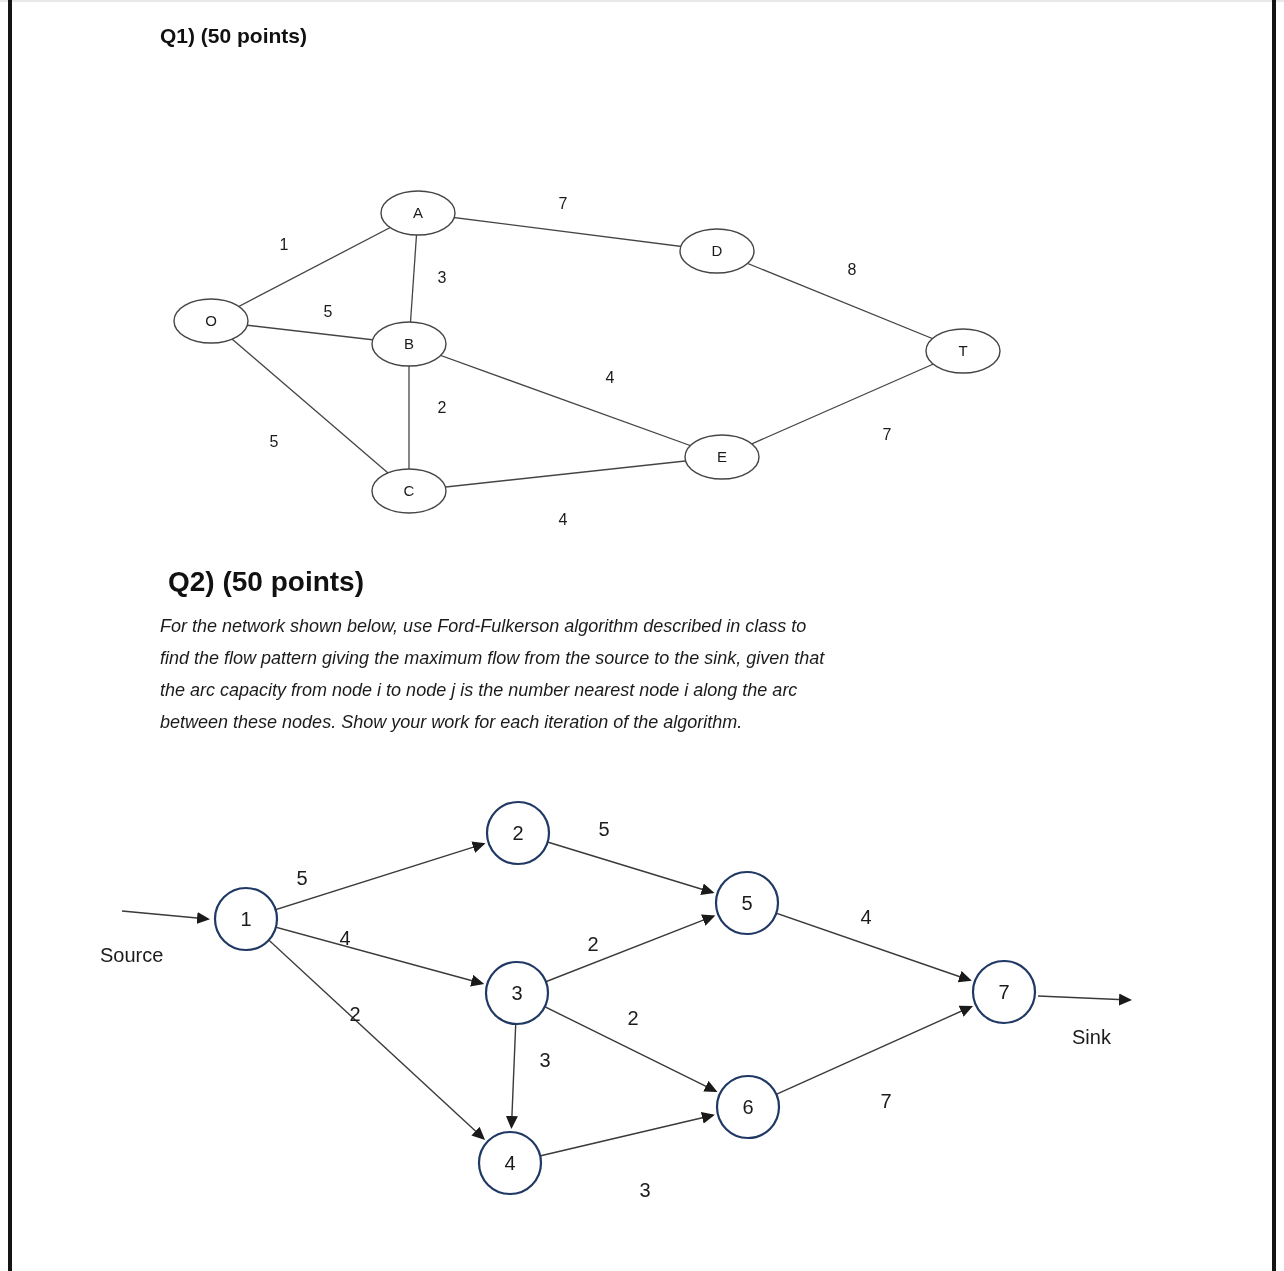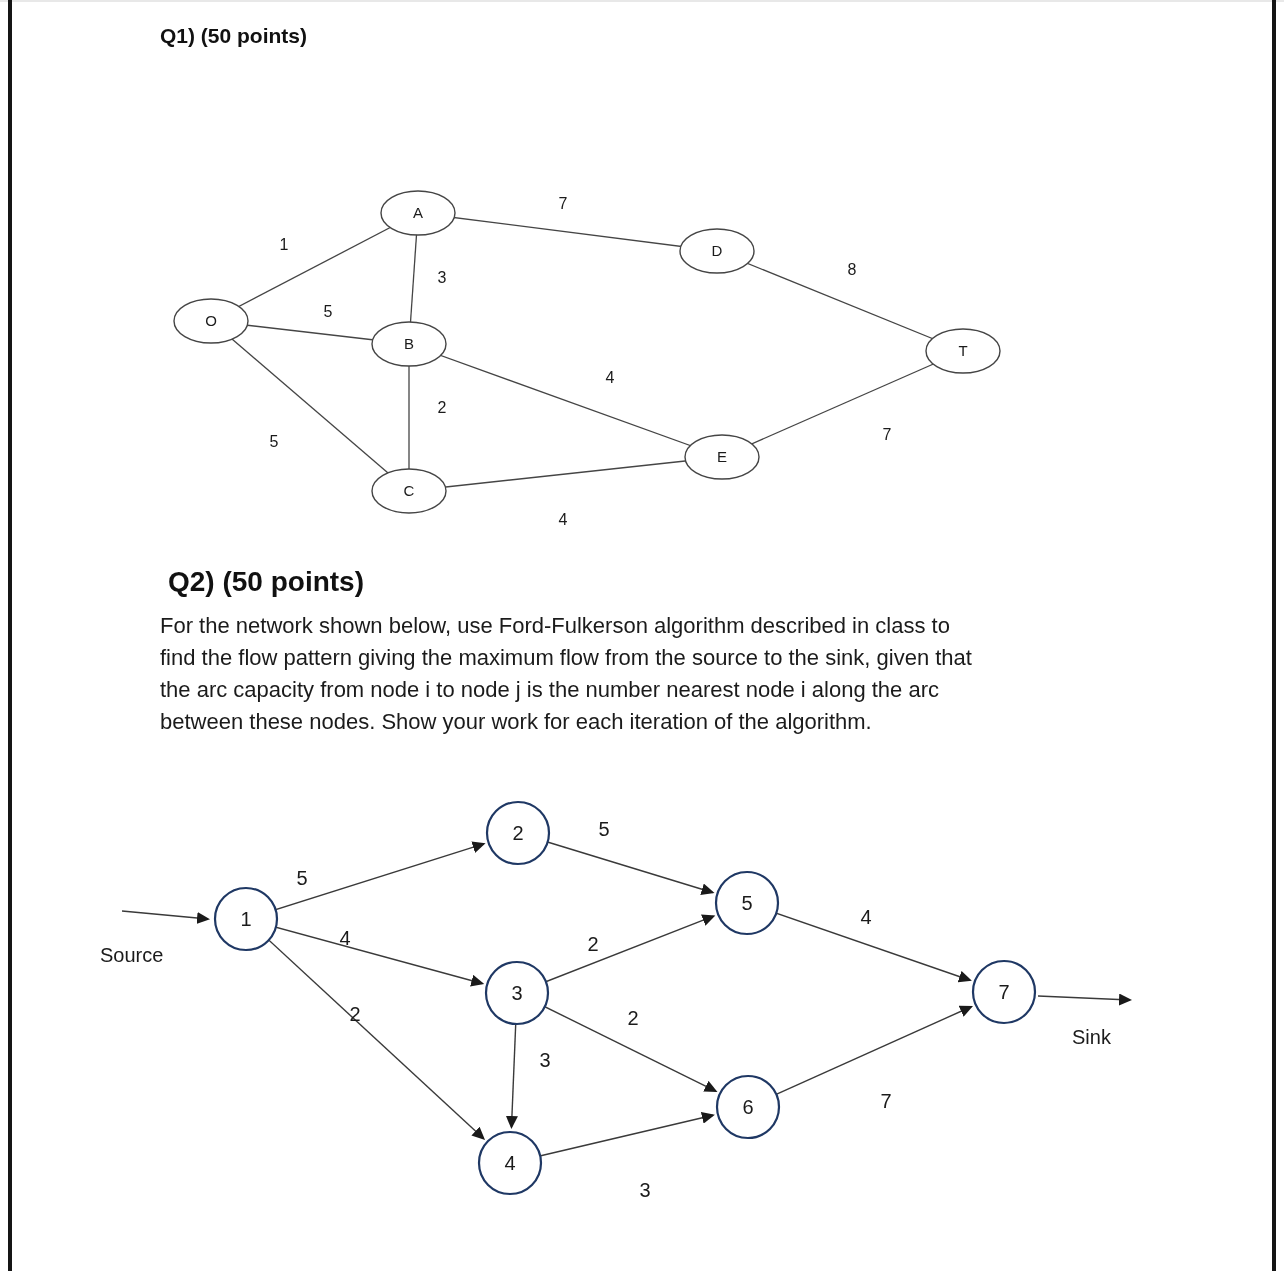--- a/index.html
+++ b/index.html
@@ -35,21 +35,21 @@
   }
   #q1-heading { left: 160px; top: 24px; font-size: 21px; }
   #q2-heading { left: 168px; top: 566px; font-size: 28px; }
   .q-body {
     position: absolute;
     margin: 0;
     white-space: pre-line;
     color: #1b1b1b;
   }
   #q1-body { left: 160px; top: 68px; font-size: 18px; line-height: 33px; width: 990px; }
-  #q2-body { left: 160px; top: 610px; font-size: 22px; line-height: 32px; width: 990px; }
+  #q2-body { left: 160px; top: 610px; font-size: 18px; line-height: 32px; width: 990px; font-style: italic; }
   svg.diagram {
     position: absolute;
     left: 0;
     top: 0;
     overflow: visible;
   }
   svg text {
     font-family: "Liberation Sans", sans-serif;
     fill: #1b1b1b;
   }

